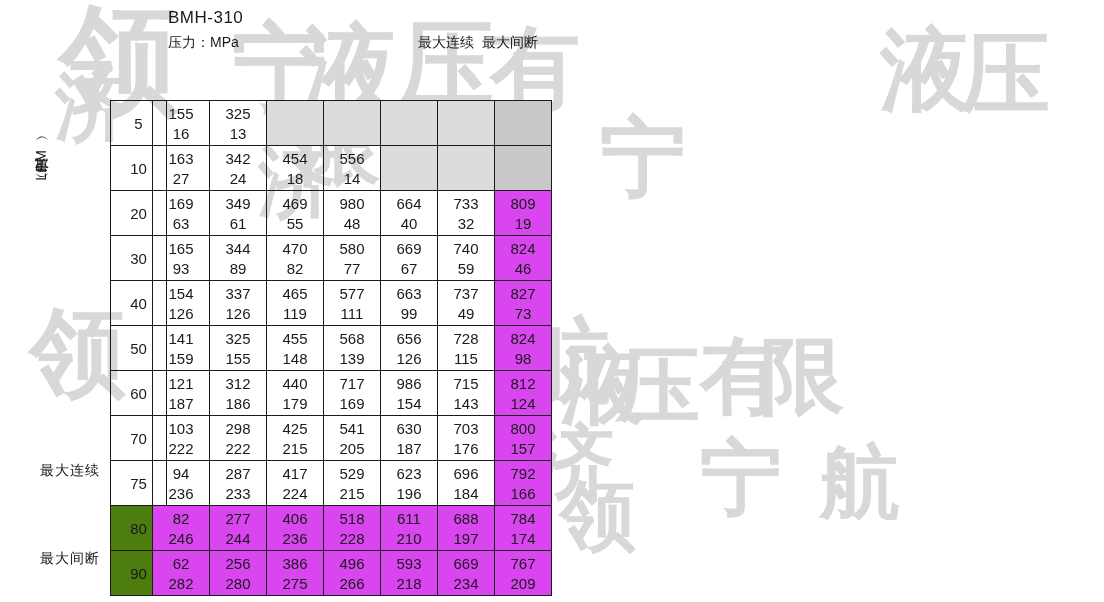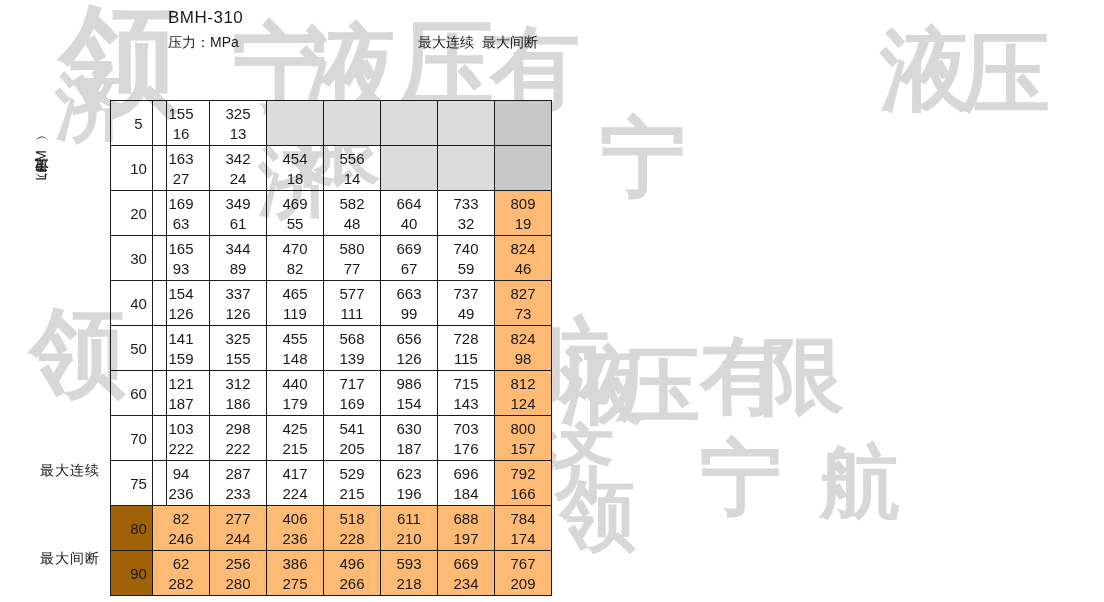--- a/index.html
+++ b/index.html
@@ -105,40 +105,40 @@
 
   
   .ftable { top: 100px; }
   .panel.left .ftable { left: 110px; }
   .ftable td {
     width: 55px;
     height: 44px;
     font-size: 15px;
   }
   .ftable td.shade {
-    background: #a16207;
+    background: #4d7c0f;
   }
 
   
   .dtable { top: 100px; }
   .panel.left .dtable { left: 152px; }
   .dtable td {
     width: 57px;
     height: 44px;
     vertical-align: middle;
   }
   .dtable td .n1, .dtable td .n2 {
     display: block;
     line-height: 20px;
     height: 20px;
     font-size: 15px;
   }
   .dtable td .n1 { padding-top: 1px; }
   .dtable td.shade {
-    background: #fdba74;
+    background: #d946ef;
   }
   .dtable td.empty {
     background: #dcdcdc;
   }
   .dtable td.empty.shade {
     background: #c8c8c8;
   }
 
   
   .vaxis {
@@ -316,21 +316,21 @@
             </td>
             <td>
               <span class="n1">349</span>
               <span class="n2">61</span>
             </td>
             <td>
               <span class="n1">469</span>
               <span class="n2">55</span>
             </td>
             <td>
-              <span class="n1">582</span>
+              <span class="n1">980</span>
               <span class="n2">48</span>
             </td>
             <td>
               <span class="n1">664</span>
               <span class="n2">40</span>
             </td>
             <td>
               <span class="n1">733</span>
               <span class="n2">32</span>
             </td>

